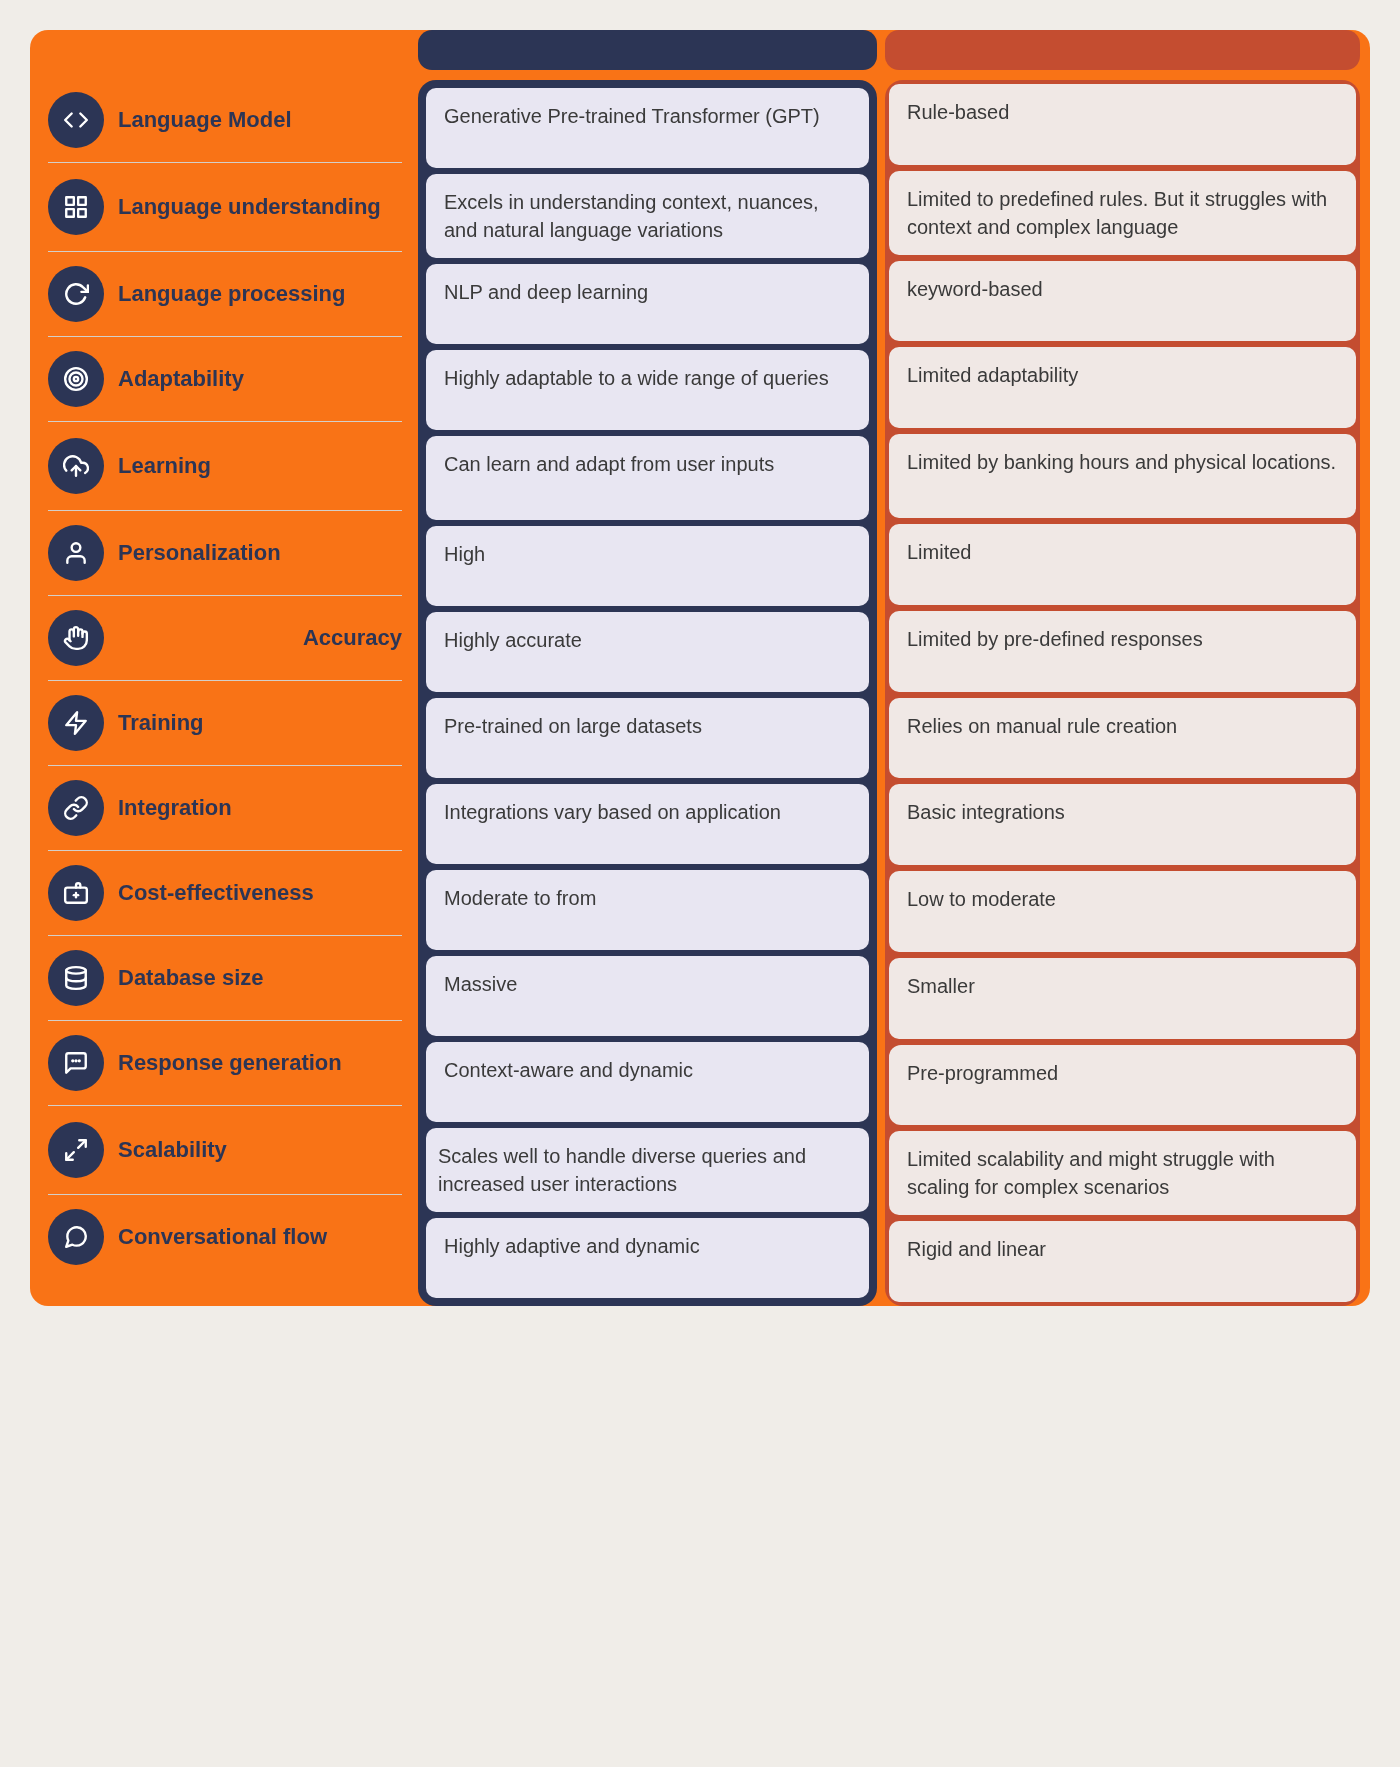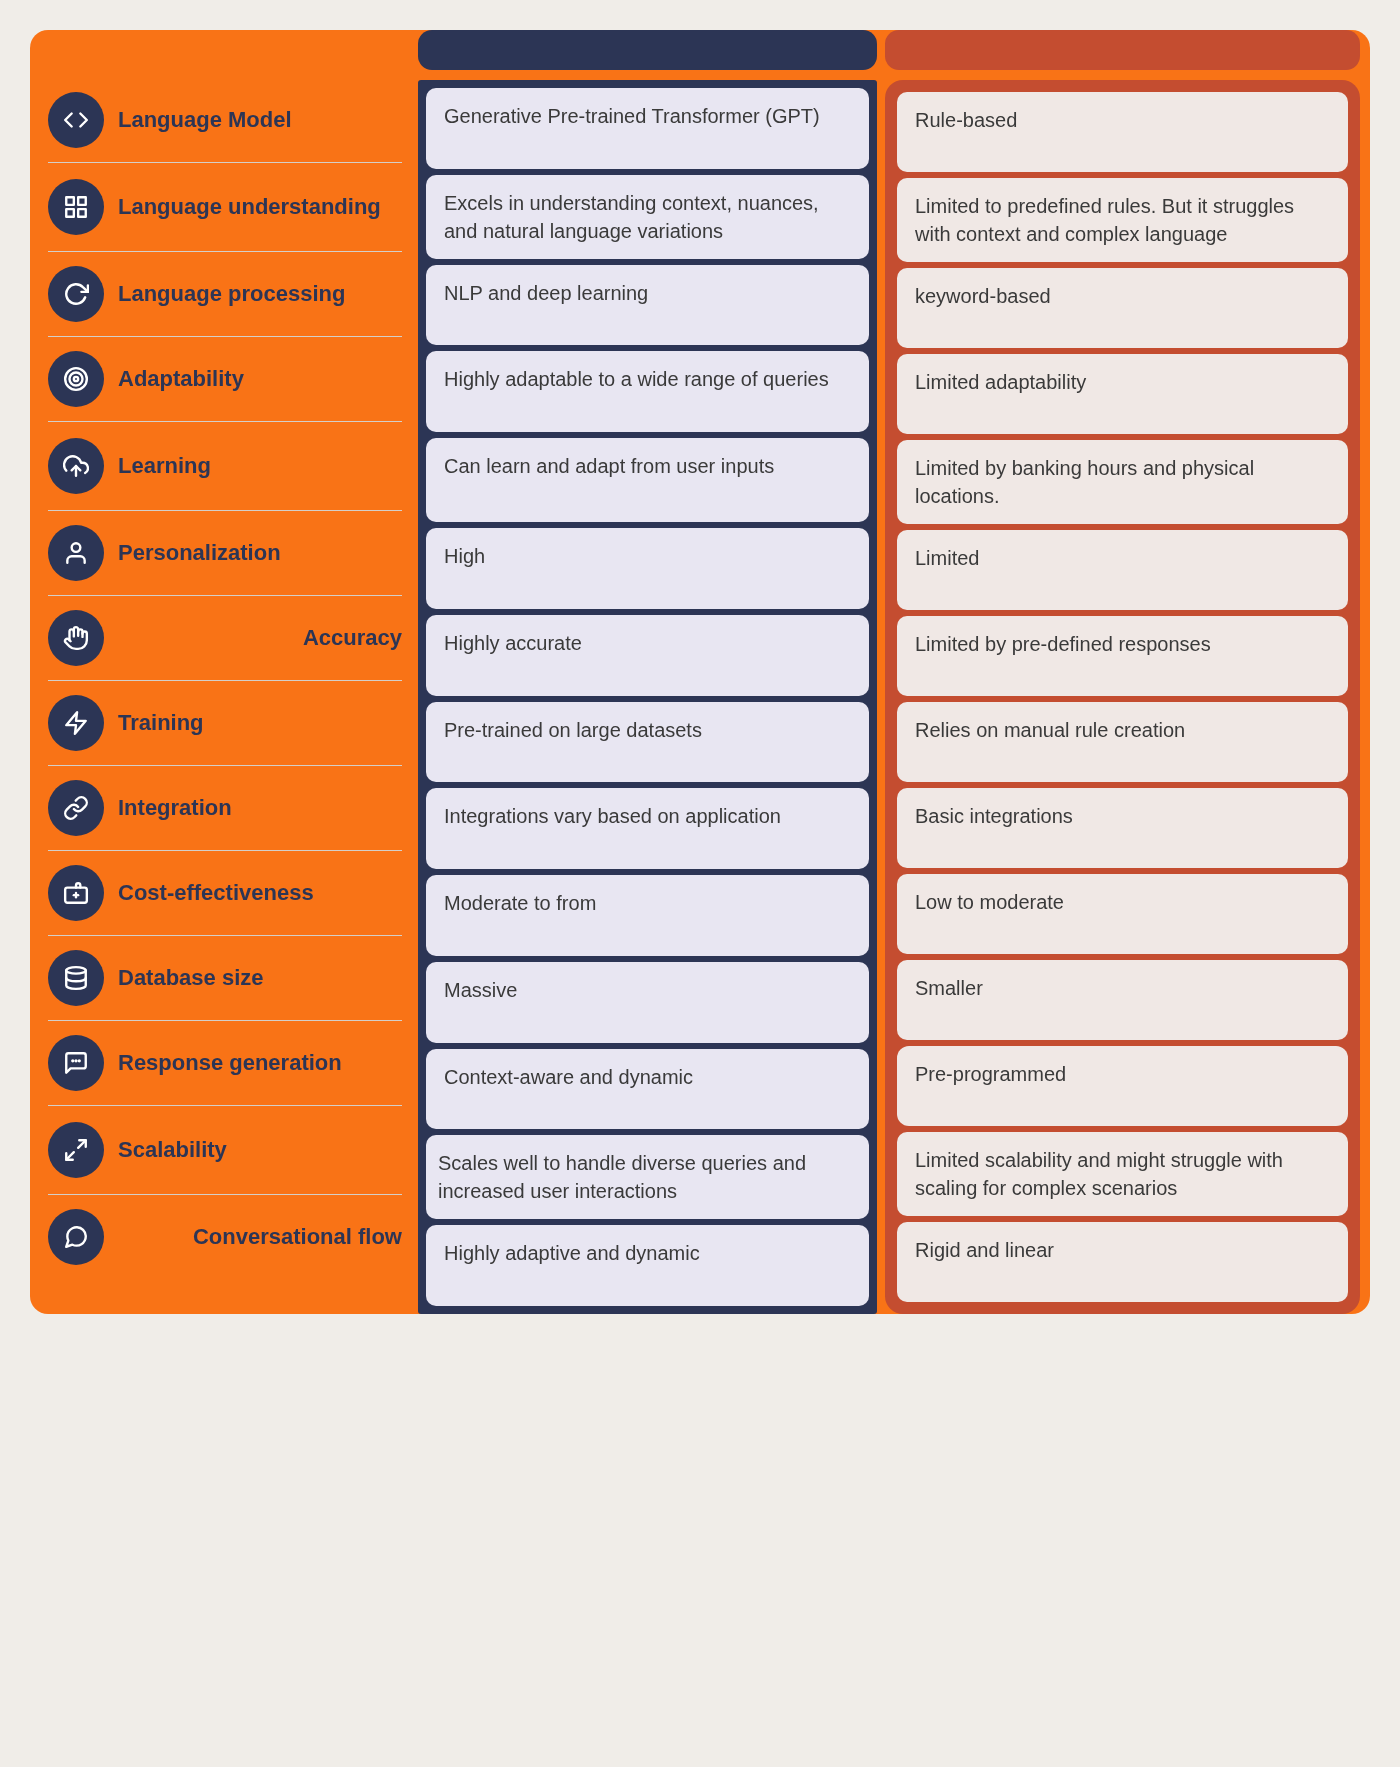--- a/index.html
+++ b/index.html
@@ -78,31 +78,31 @@
       grid-template-columns: 370px 1fr 1fr;
       gap: 0;
       padding: 0 10px;
     }
     .aspect-col-wrap {
       display: flex;
       flex-direction: column;
     }
     .middle-col-wrap {
       background: #2c3555;
-      border-radius: 3px;
+      border-radius: 18px;
       margin: 0 8px;
       padding: 8px;
       display: flex;
       flex-direction: column;
       gap: 6px;
     }
     .right-col-wrap {
       background: #c44d30;
       border-radius: 18px;
-      padding: 12px;
+      padding: 4px;
       display: flex;
       flex-direction: column;
       gap: 6px;
     }
     .row-aspect {
       display: flex;
       align-items: center;
       gap: 14px;
       padding: 12px 8px;
     }
@@ -283,21 +283,21 @@
             <svg width="26" height="26" viewBox="0 0 24 24" fill="none" stroke="white" stroke-width="2.2" stroke-linecap="round" stroke-linejoin="round">
               <polyline points="15 3 21 3 21 9"></polyline>
               <polyline points="9 21 3 21 3 15"></polyline>
               <line x1="21" y1="3" x2="14" y2="10"></line>
               <line x1="3" y1="21" x2="10" y2="14"></line>
             </svg>
           </div>
     <span class="aspect-label">Scalability</span>
   </div>
         <hr class="divider">
-        <div class="row-aspect" style="min-height: 80px; justify-content: space-between;">
+        <div class="row-aspect" style="min-height: 80px;">
     <div class="icon-circle">
             <svg width="26" height="26" viewBox="0 0 24 24" fill="none" stroke="white" stroke-width="2.2" stroke-linecap="round" stroke-linejoin="round">
               <path d="M21 11.5a8.38 8.38 0 0 1-.9 3.8 8.5 8.5 0 0 1-7.6 4.7 8.38 8.38 0 0 1-3.8-.9L3 21l1.9-5.7a8.38 8.38 0 0 1-.9-3.8 8.5 8.5 0 0 1 4.7-7.6 8.38 8.38 0 0 1 3.8-.9h.5a8.48 8.48 0 0 1 8 8v.5z"></path>
             </svg>
           </div>
     <span class="aspect-label">Conversational flow</span>
   </div>
       </div>
 
     <div class="middle-col-wrap" id="chatgpt-col">

